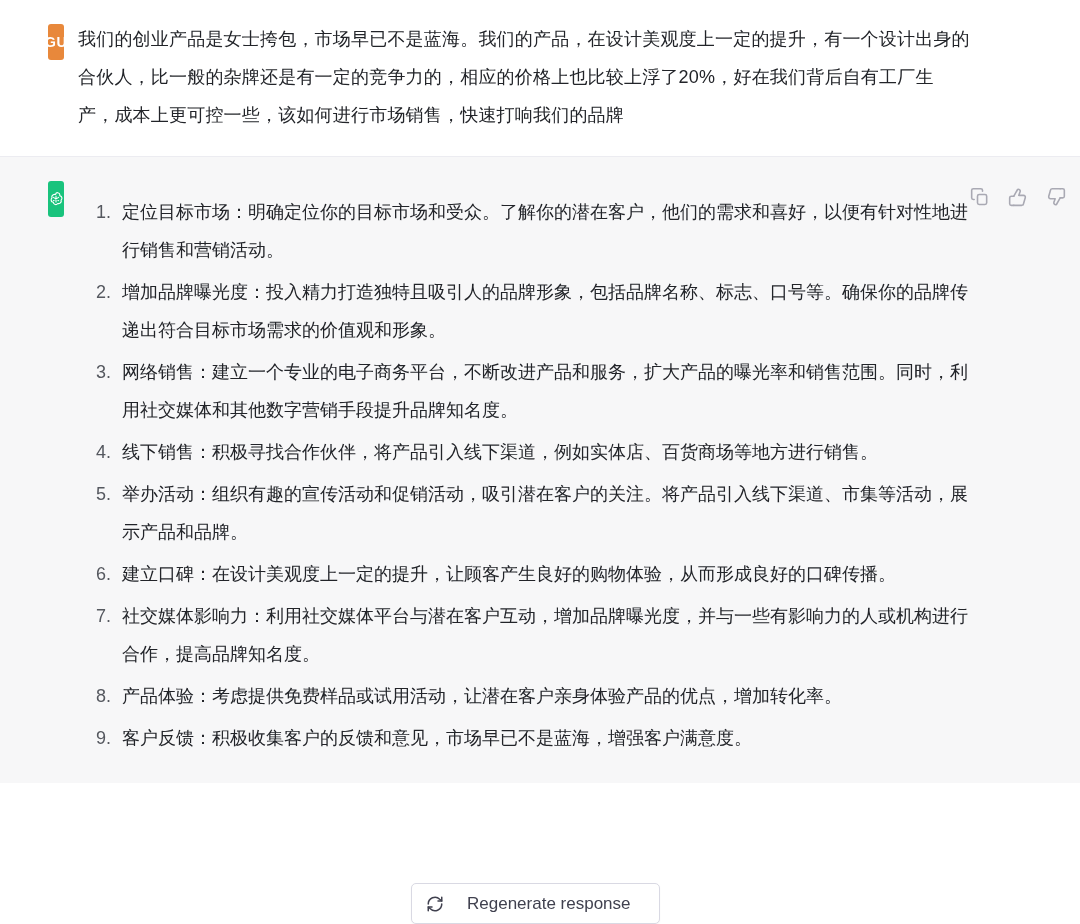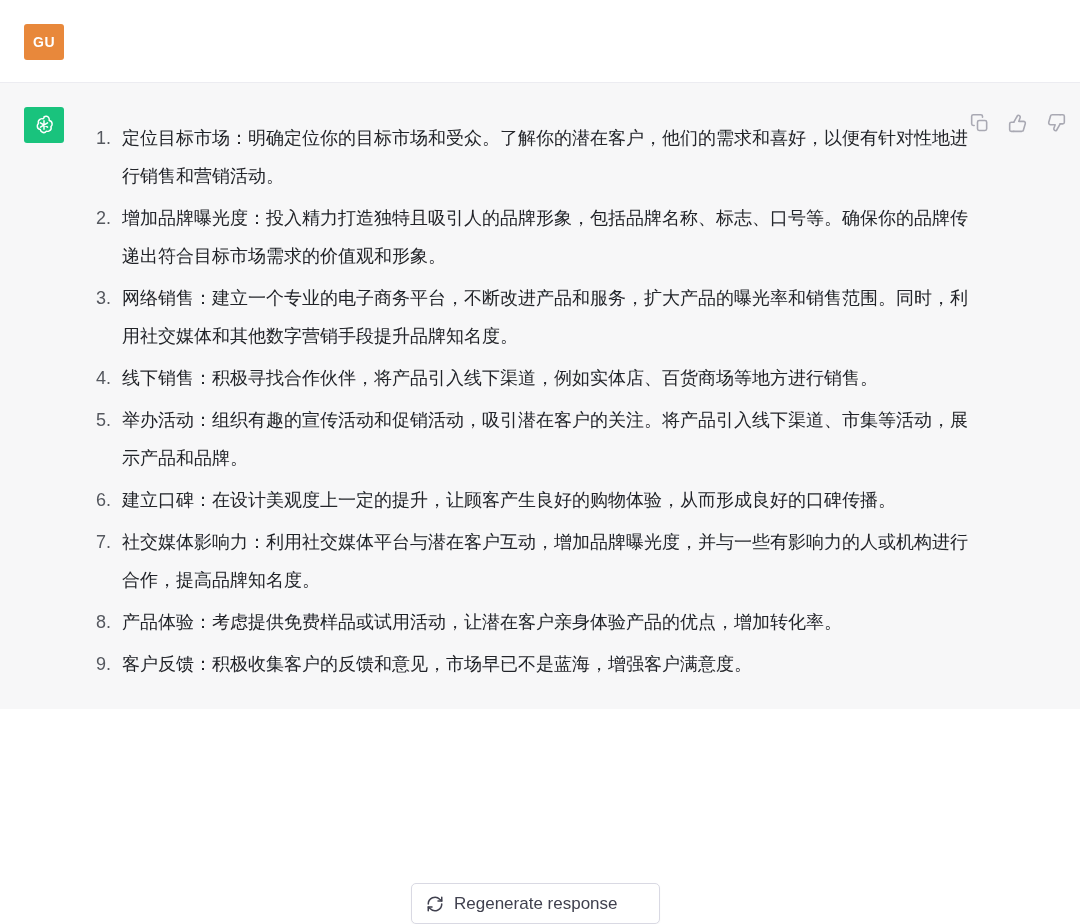--- a/index.html
+++ b/index.html
@@ -29,21 +29,21 @@
 
   .avatar-col {
     width: 78px;
     flex: 0 0 78px;
     display: flex;
     justify-content: flex-end;
     padding-right: 14px;
     padding-top: 4px;
   }
   .avatar {
-    width: 40px; height: 36px;
+    width: 16px; height: 36px;
     border-radius: 3px;
     display: flex;
     align-items: center;
     justify-content: center;
     font-size: 14px;
     font-weight: 600;
     color: #ffffff;
     letter-spacing: 0.5px;
   }
   .avatar-user { background: #e8883b; }
@@ -100,21 +100,21 @@
     position: absolute;
     left: 411px;
     top: 883px;
     width: 249px;
     height: 41px;
     background: #ffffff;
     border: 1px solid #d9d9e3;
     border-radius: 5px;
     display: flex;
     align-items: center;
-    gap: 10px;
+    gap: 23px;
     padding: 0 14px;
     color: #40414f;
     font-size: 17px;
     cursor: pointer;
     box-shadow: 0 1px 2px rgba(0,0,0,0.04);
   }
   .regen .refresh {
     display: inline-block;
     width: 18px; height: 18px;
     color: #40414f;
@@ -134,20 +134,23 @@
   }
 </style>
 </head>
 <body>
 
 <div class="page">
 
   <div class="msg msg-user">
     <div class="avatar-col">
       <div class="avatar avatar-user">GU</div>
+    </div>
+    <div class="body-col">
+      <p class="para">我们的创业产品是女士挎包，市场早已不是蓝海。我们的产品，在设计美观度上一定的提升，有一个设计出身的合伙人，比一般的杂牌还是有一定的竞争力的，相应的价格上也比较上浮了20%，好在我们背后自有工厂生产，成本上更可控一些，该如何进行市场销售，快速打响我们的品牌</p>
     </div>
   </div>
 
   <div class="msg msg-assistant">
     <div class="avatar-col">
       <div class="avatar avatar-bot">
         <svg width="22" height="22" viewBox="0 0 24 24" fill="none" stroke="#ffffff" stroke-width="1.6" stroke-linecap="round" stroke-linejoin="round">
           <path d="M12 3.2c1.6-1.2 3.9-.9 5.1.8.6.9.8 2 .5 3 1.9.3 3.3 2 3.3 3.9 0 1.1-.5 2.2-1.3 2.9.6 1.8-.2 3.8-1.9 4.7-1 .5-2.1.6-3.1.2-1.1 1.6-3.3 2-4.9.9-.9-.6-1.5-1.5-1.7-2.6-1.9-.3-3.3-2-3.3-3.9 0-1.1.5-2.2 1.3-2.9-.6-1.8.2-3.8 1.9-4.7 1-.5 2.1-.6 3.1-.2.3-.4.6-.8 1-1.1z"></path>
           <path d="M12 7.4v9.2M8.1 9.6l7.8 4.8M15.9 9.6l-7.8 4.8"></path>
         </svg>

